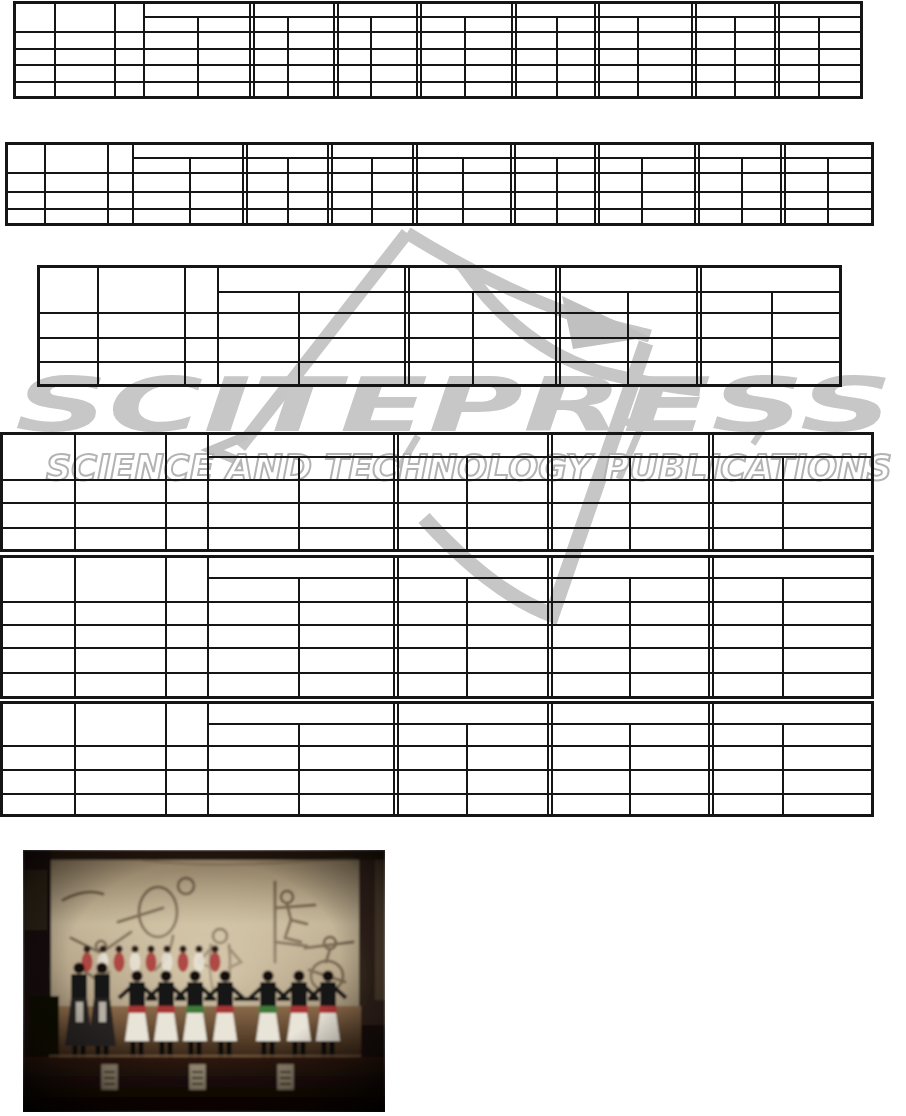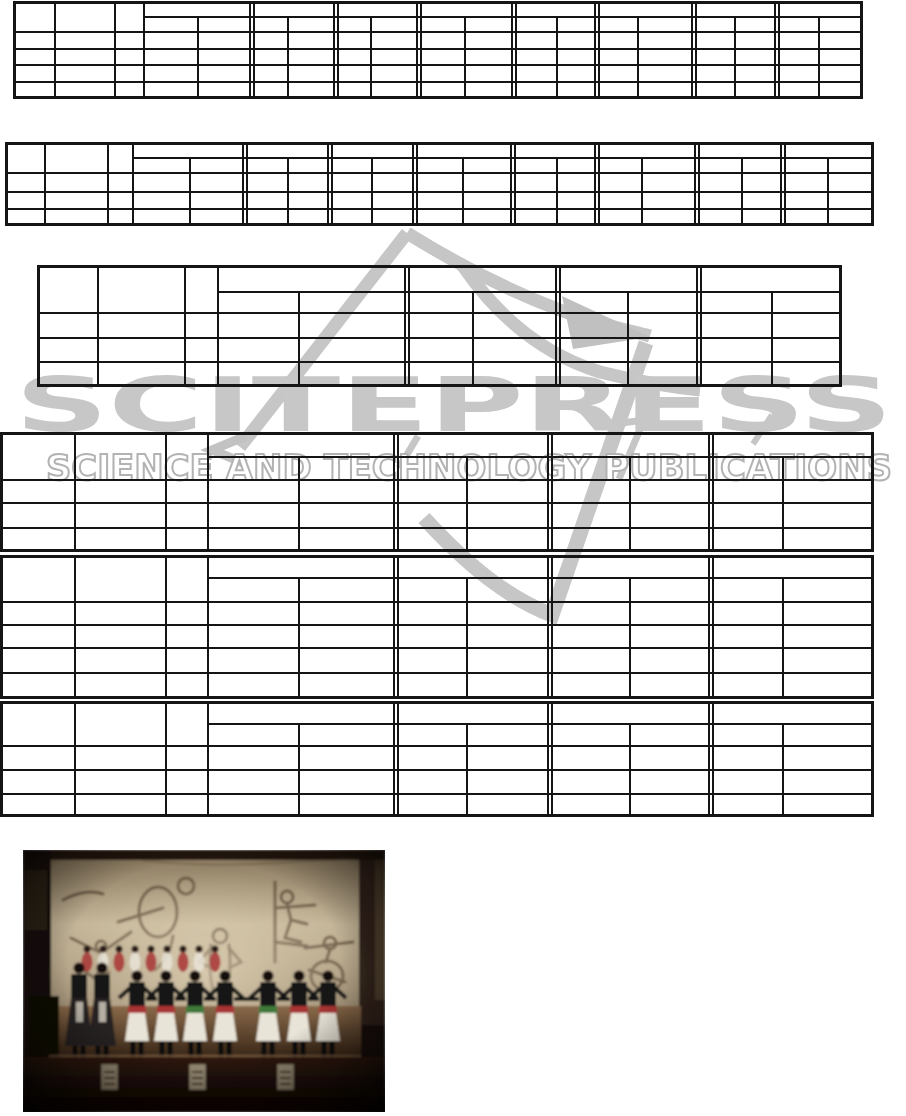--- a/index.html
+++ b/index.html
@@ -1,18 +1,18 @@
 <!DOCTYPE html>
 <html><head>
 <meta charset="utf-8">
 <style>
   html,body{margin:0;padding:0;background:#ffffff;}
   .page{
     position:relative;width:906px;height:1116px;background:#ffffff;
-    overflow:hidden;font-family:"DejaVu Sans", sans-serif;
+    overflow:hidden;font-family:"DejaVu Sans", sans-serif;font-style:italic;
   }
   .watermark{position:absolute;left:0;top:0;z-index:0;}
   #tables-layer{position:absolute;left:0;top:0;width:906px;height:1116px;z-index:2;pointer-events:none;}
   .page-table{position:absolute;}
   .photo{position:absolute;left:23px;top:850px;z-index:1;}
   .wm-brand{font-family:"DejaVu Sans", sans-serif;font-weight:700;}
   .wm-tagline{font-family:"DejaVu Sans", sans-serif;font-weight:700;}
 </style>
 </head>
 <body>

